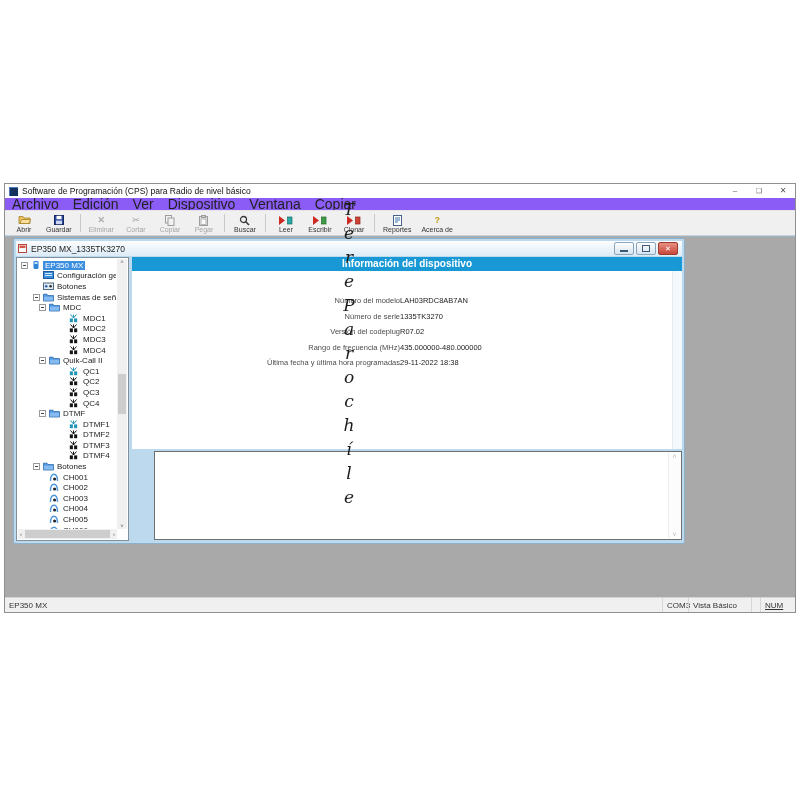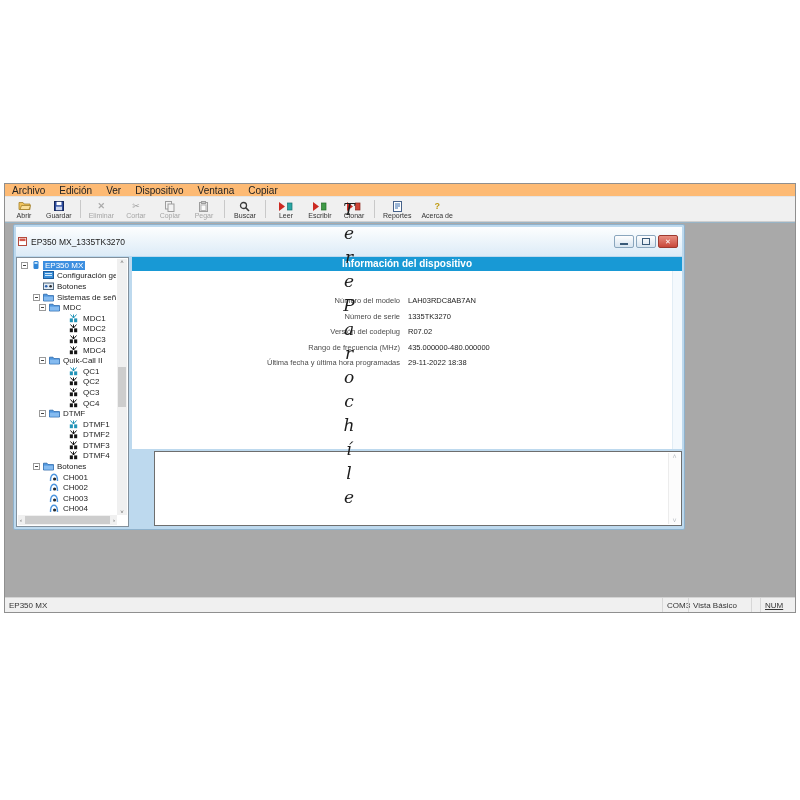--- a/index.html
+++ b/index.html
@@ -13,41 +13,41 @@
             font-size:8.5px;color:#111;background:#fff;flex:none;}
   .app-icon{width:9px;height:9px;background:#16335e;margin-right:4px;flex:none;
             box-shadow:inset 1px 1px 0 #4a78c0;}
   .title-text{flex:1;white-space:nowrap;overflow:hidden;}
   .win-controls{display:flex;flex:none;}
   .wc{width:24px;text-align:center;color:#555;font-size:8px;line-height:14px;}
   .wc-min::before{content:"\2013";}
   .wc-max::before{content:"\274F";font-size:7px;}
   .wc-close::before{content:"\2715";}
   
-  .menubar{height:12px;display:flex;align-items:center;font-size:10px;
-           color:#222;background:#fdba74;flex:none;}
+  .menubar{height:12px;display:flex;align-items:center;font-size:14px;
+           color:#222;background:#8b5cf6;flex:none;}
   .menu-item{padding:0 7px;}
   
   .toolbar{height:24px;background:#f0f0f0;border-top:1px solid #e4e4e4;
            border-bottom:1px solid #cfcfcf;display:flex;align-items:stretch;
            padding-left:2px;flex:none;}
   .tbtn{display:flex;flex-direction:column;align-items:center;justify-content:center;
         padding:1px 5px 0 5px;font-size:7px;color:#333;min-width:24px;}
   .tbtn .icn{height:11px;display:flex;align-items:center;justify-content:center;}
   .tbtn.disabled{color:#a5a5a5;}
   .tsep{width:1px;background:#c9c9c9;margin:3px 3px;}
   .glyph{font-size:9px;line-height:10px;}
   
   .mdi{flex:1;background:#a9a9a9;position:relative;min-height:0;
        border-top:1px solid #98b4c6;}
   
   .child{position:absolute;left:8px;top:1px;width:672px;height:306px;
          background:#bdd9ee;border:1px solid #8fb2cc;border-radius:2px;
          box-sizing:border-box;display:flex;flex-direction:column;padding:2px;}
-  .child-titlebar{height:29px;display:flex;align-items:center;font-size:8.5px;
+  .child-titlebar{height:15px;display:flex;align-items:center;font-size:8.5px;
          color:#222;background:linear-gradient(#fdfefe,#dcebf7);padding:0 2px;flex:none;}
   .doc-icon{width:9px;height:9px;margin-right:4px;flex:none;}
   .child-title{flex:1;white-space:nowrap;overflow:hidden;}
   .cbtns{display:flex;gap:2px;flex:none;margin-right:2px;}
   .cb{width:18px;height:11px;border:1px solid #8aa6bd;border-radius:2px;
       background:linear-gradient(#fefefe,#d7e4ef);position:relative;}
   .cb-min::after{content:"";position:absolute;left:5px;right:5px;bottom:2px;height:2px;background:#3a5a78;}
   .cb-max::after{content:"";position:absolute;left:5px;right:5px;top:2px;bottom:2px;border:1px solid #3a5a78;}
   .cb-close{background:linear-gradient(#e88f82,#c8473a);border-color:#9c3a30;}
   .cb-close::after{content:"\2715";position:absolute;left:0;right:0;top:0;
@@ -79,21 +79,21 @@
   
   .right-col{flex:1;display:flex;flex-direction:column;min-width:0;margin-left:3px;}
   .info-panel{height:192px;flex:none;background:#fff;position:relative;}
   .info-header{height:14px;background:#1899d5;color:#fff;font-size:10px;font-weight:bold;
                text-align:center;line-height:14px;}
   .info-scroll{position:absolute;right:0;top:14px;bottom:0;width:9px;background:#f4f9fd;
                border-left:1px solid #e2edf5;}
   .fields{padding-top:22px;}
   .frow{display:flex;align-items:center;height:15.5px;font-size:7.5px;}
   .flabel{width:268px;text-align:right;color:#4c4c4c;flex:none;}
-  .fvalue{margin-left:8px;color:#1c1c1c;}
+  .fvalue{color:#1c1c1c;}
   .bottom-panel{flex:1;margin:2px 0 1px 22px;background:#fff;border:1px solid #6e6e6e;
                 position:relative;}
   .bp-vscroll{position:absolute;right:1px;top:1px;bottom:1px;width:11px;background:#fcfcfc;
               border-left:1px solid #ececec;display:flex;flex-direction:column;
               justify-content:space-between;align-items:center;font-size:7px;color:#b9bec4;}
   
   .statusbar{height:14px;flex:none;background:#f0f0f0;border-top:1px solid #d4d4d4;
              display:flex;align-items:center;font-size:8px;color:#333;}
   .sb-left{flex:1;padding-left:4px;}
   .sb-cell{border-left:1px solid #d7d7d7;height:100%;display:flex;align-items:center;
@@ -104,20 +104,29 @@
   .watermark{position:absolute;left:336px;top:197px;width:26px;text-align:center;
              font-family:"DejaVu Serif",serif;font-style:italic;font-size:17px;
              color:#1b1b1b;line-height:24px;z-index:50;pointer-events:none;}
   svg{display:block;}
 </style>
 </head>
 <body>
 
 <div class="app">
 
+  <div class="titlebar">
+    <span class="app-icon"></span>
+    <span class="title-text">Software de Programación (CPS) para Radio de nivel básico</span>
+    <span class="win-controls">
+      <span class="wc wc-min"></span>
+      <span class="wc wc-max"></span>
+      <span class="wc wc-close"></span>
+    </span>
+  </div>
 
   <div class="menubar">
     <span class="menu-item">Archivo</span>
     <span class="menu-item">Edición</span>
     <span class="menu-item">Ver</span>
     <span class="menu-item">Dispositivo</span>
     <span class="menu-item">Ventana</span>
     <span class="menu-item">Copiar</span>
   </div>
 

